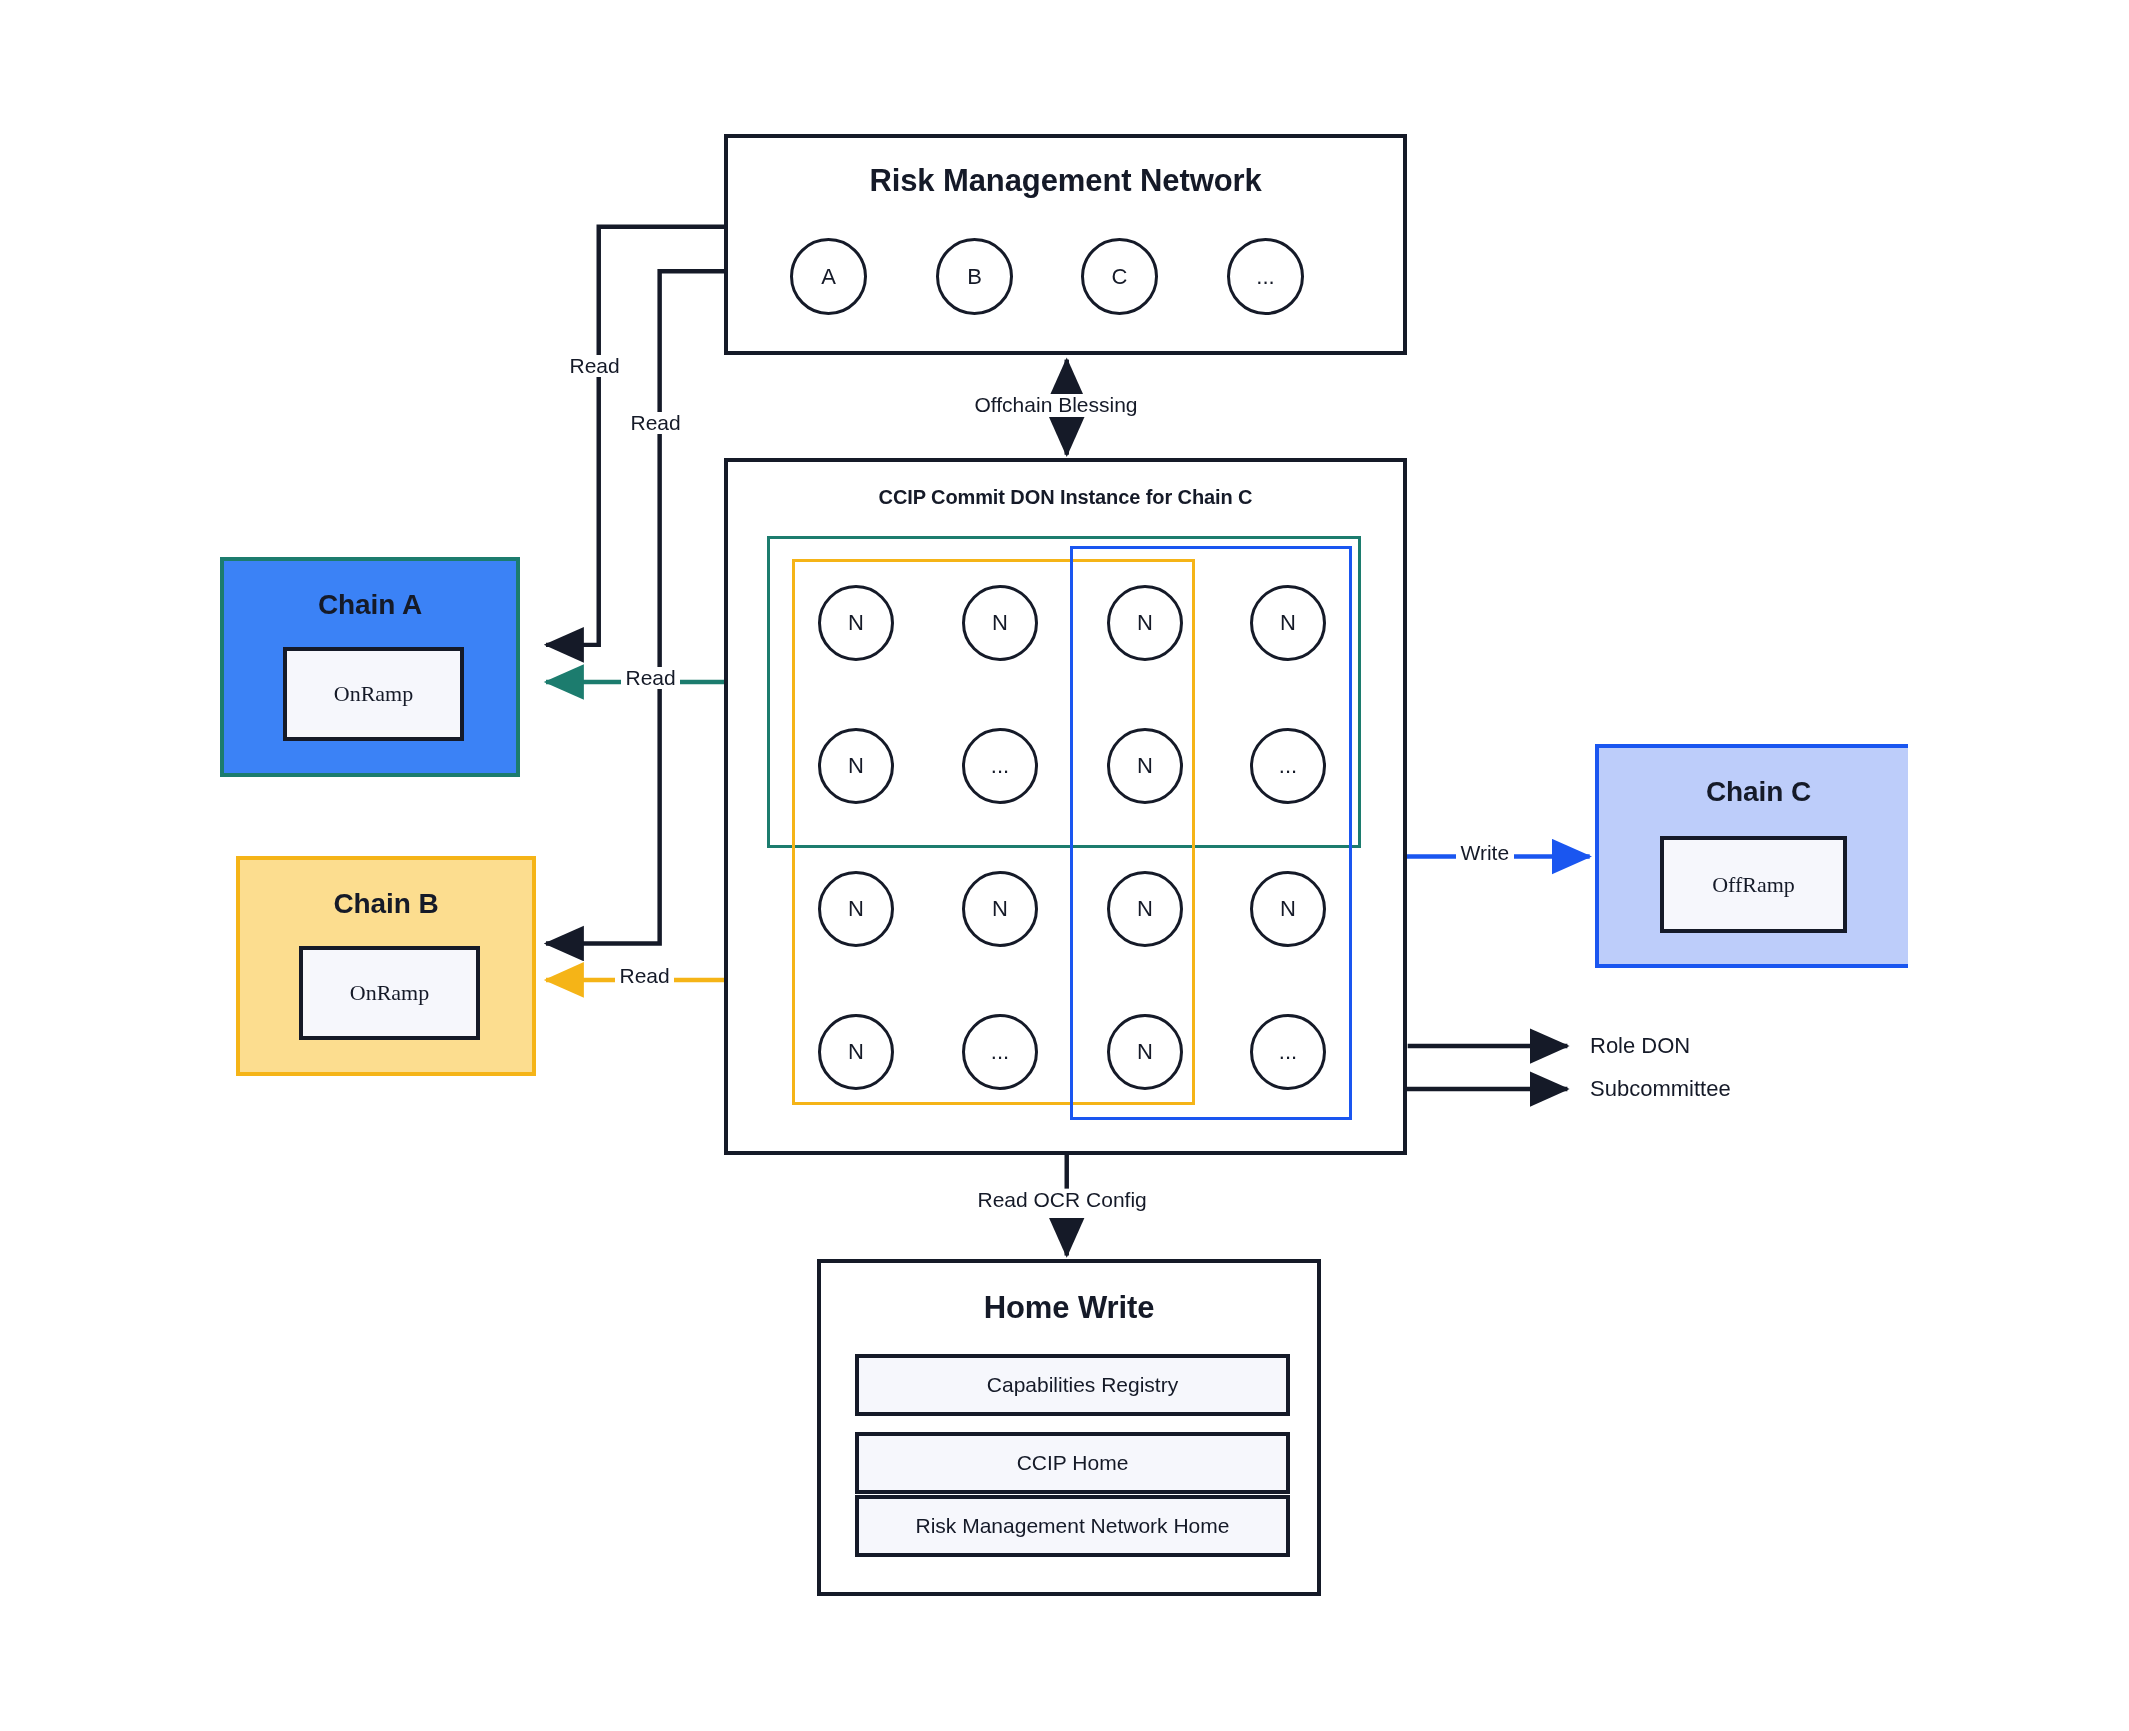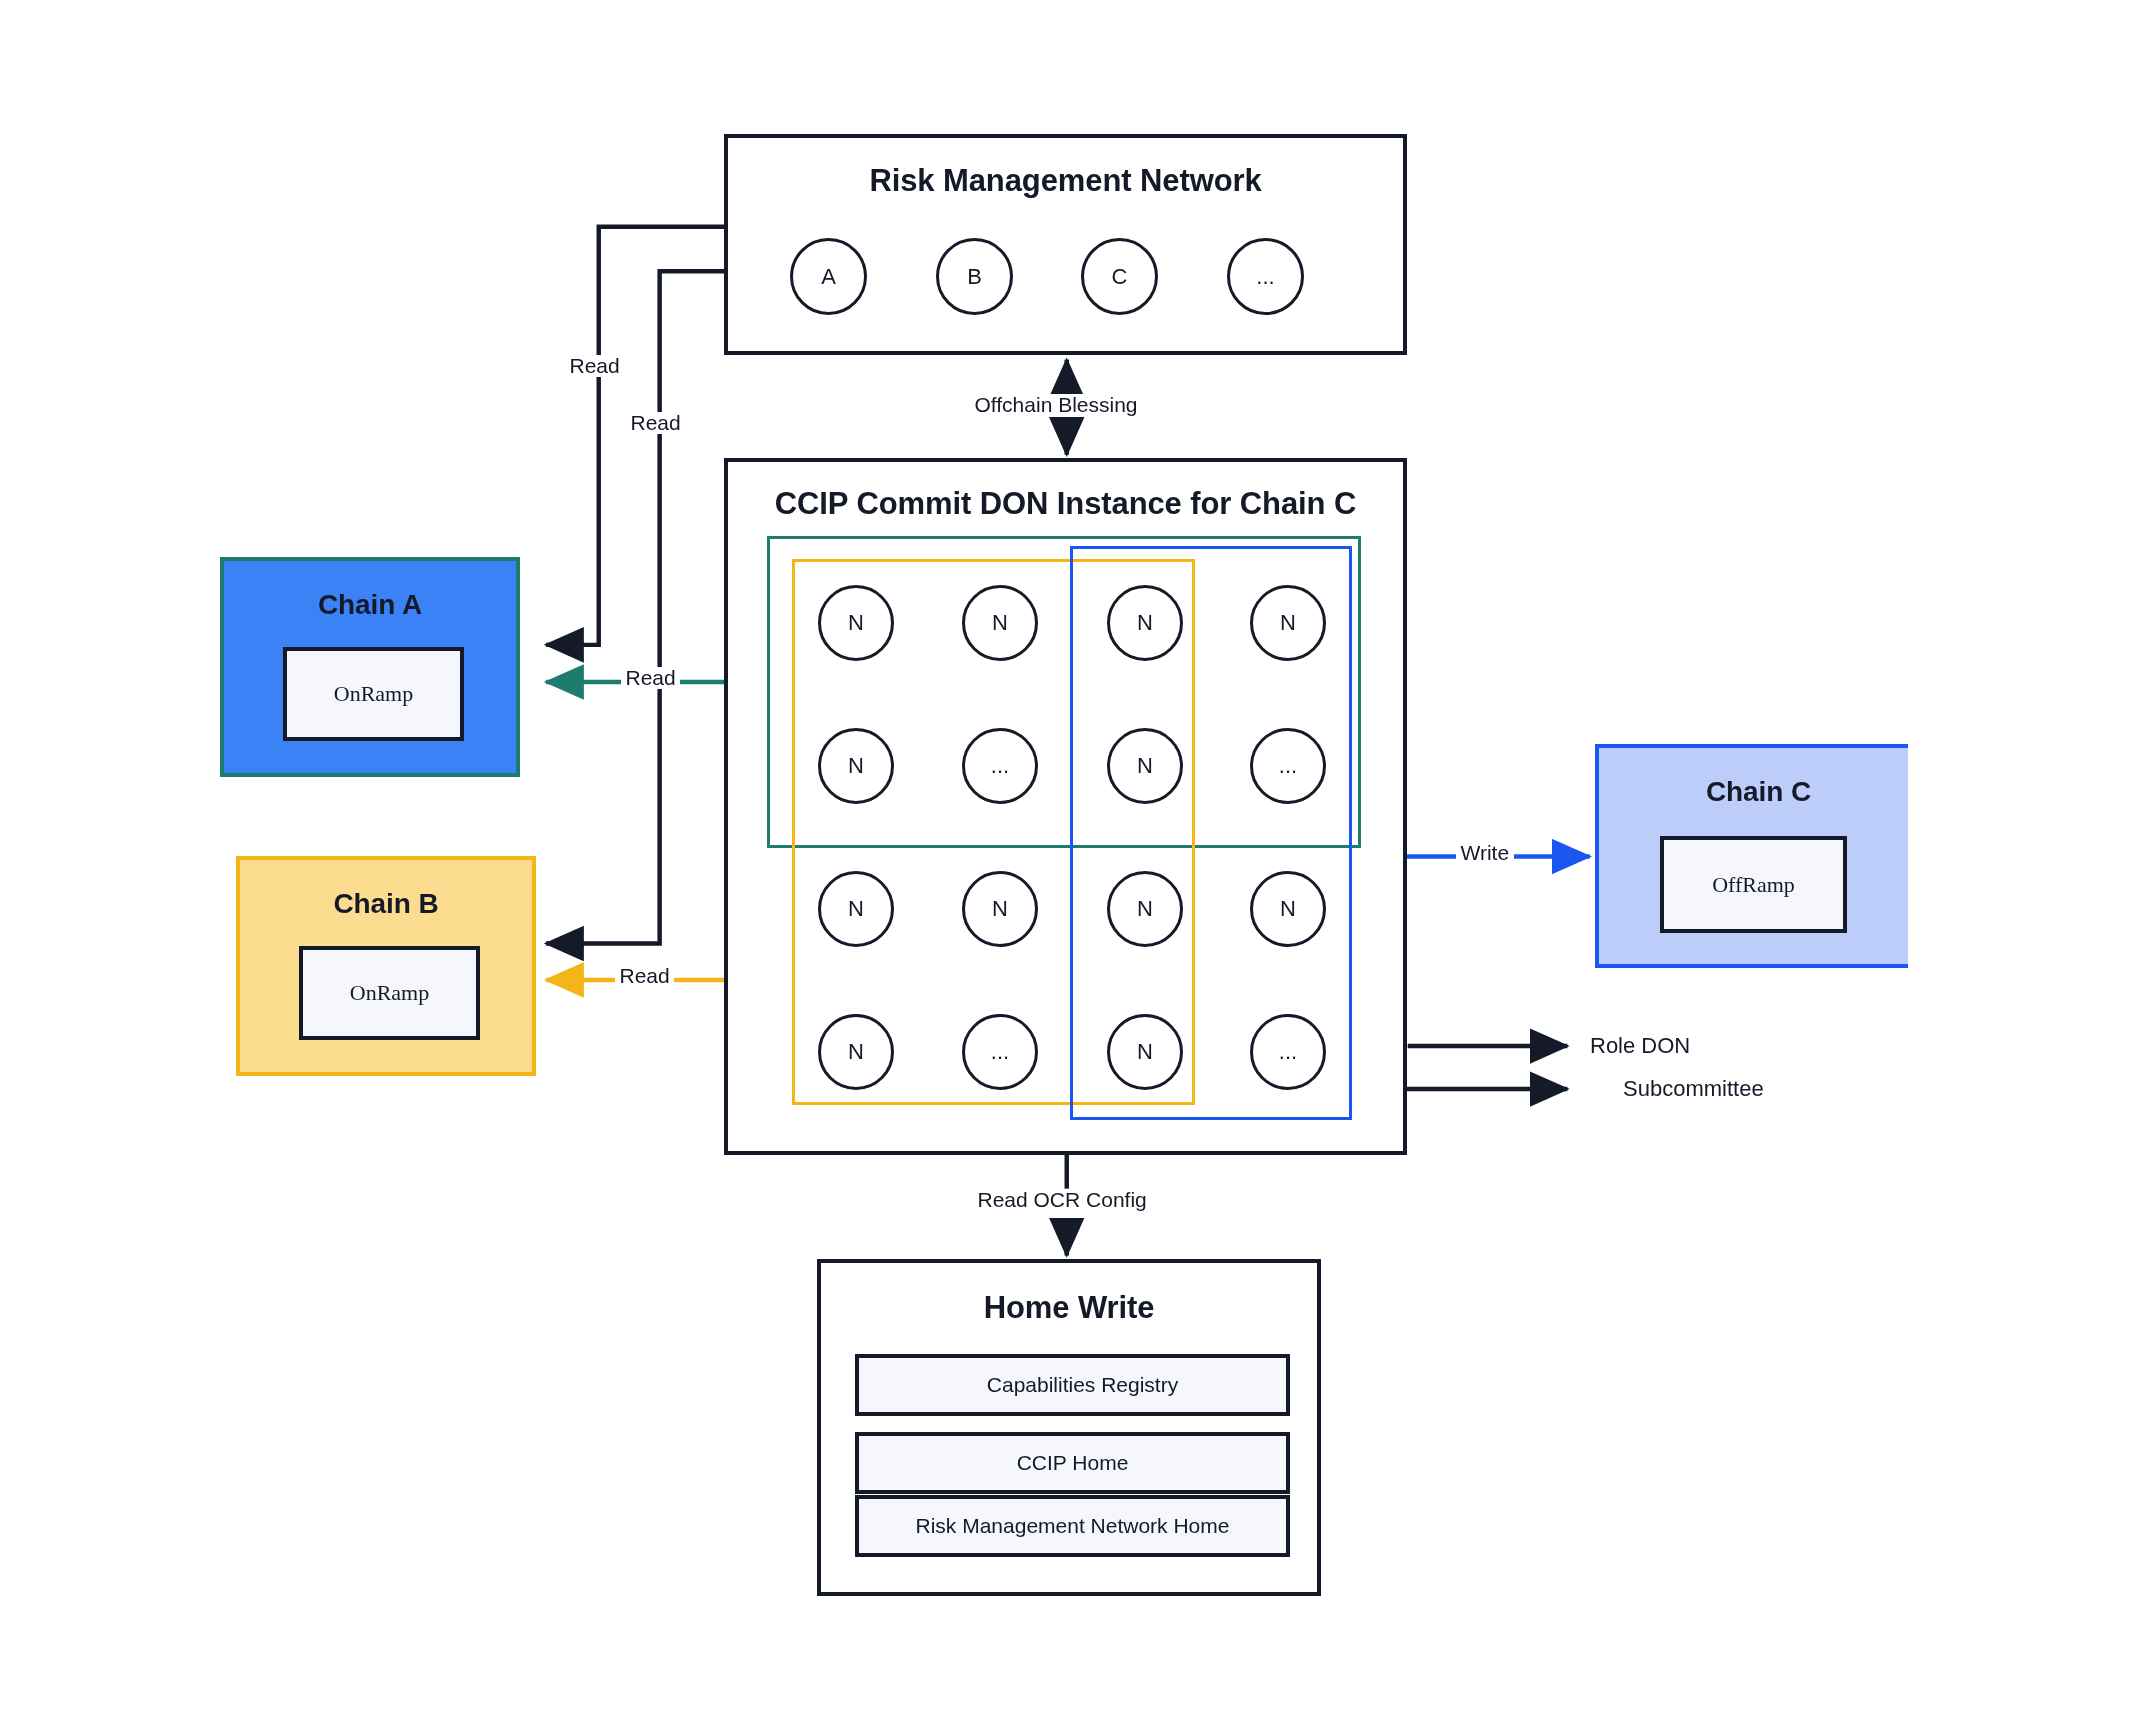--- a/index.html
+++ b/index.html
@@ -56,21 +56,21 @@
     border-radius: 50%;
     background: #ffffff;
     display: flex;
     align-items: center;
     justify-content: center;
     font-size: 22px;
     color: #151a28;
   }
   
   #don-box { left: 724px; top: 458px; width: 683px; height: 697px; }
-  #don-title { top: 24px; font-size: 31px; }
+  #don-title { top: 24px; font-size: 20px; }
   .group-frame {
     position: absolute;
     box-sizing: border-box;
     background: transparent;
   }
   #group-green  { left: 767px; top: 536px;  width: 594px;  height: 312px; border: 3.7px solid #1c7c6e; }
   #group-blue   { left: 1070px; top: 546px;  width: 282px;  height: 574px; border: 3.7px solid #1a56f0; }
   #group-orange { left: 792px; top: 559px;  width: 403px;  height: 546px; border: 3.7px solid #f5b417; }
   .don-circle {
     position: absolute;
@@ -324,16 +324,16 @@
   <div class="edge-label" style="left:615px; top:965px;">Read</div>
 
   <div class="edge-label" style="left:970px; top:394px;">Offchain Blessing</div>
 
   <div class="edge-label" style="left:1456px; top:842px;">Write</div>
 
   <div class="edge-label" style="left:973px; top:1189px;">Read OCR Config</div>
 
   <div class="side-label" style="left:1590px; top:1033px;">Role DON</div>
 
-  <div class="side-label" style="left:1590px; top:1076px;margin-left:33px;">Subcommittee</div>
+  <div class="side-label" style="left:1590px; top:1076px;">Subcommittee</div>
 
 </div>
 
 
 </body></html>

